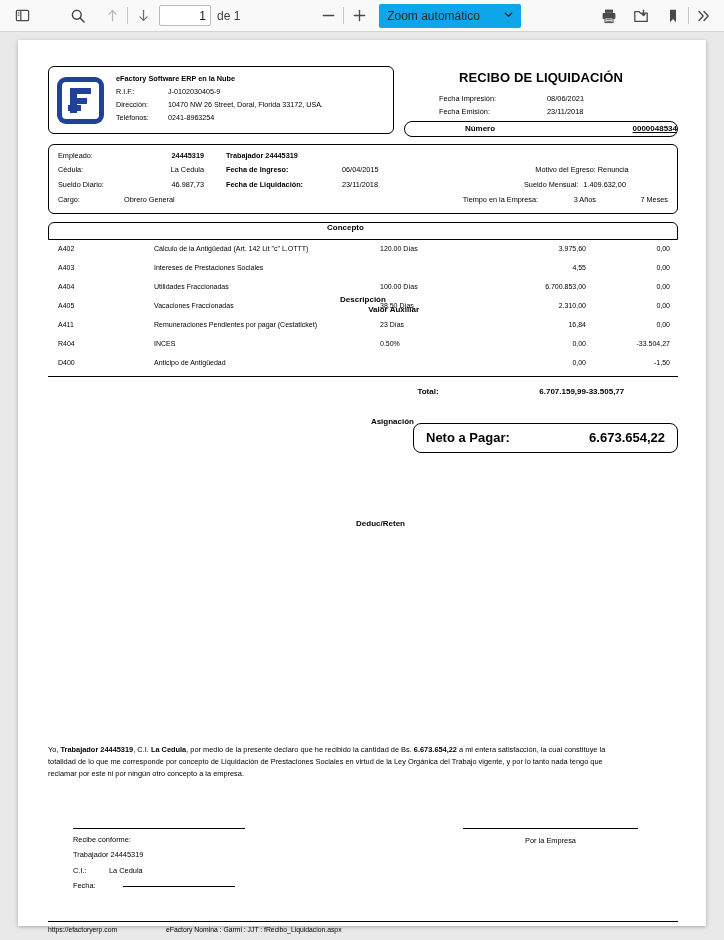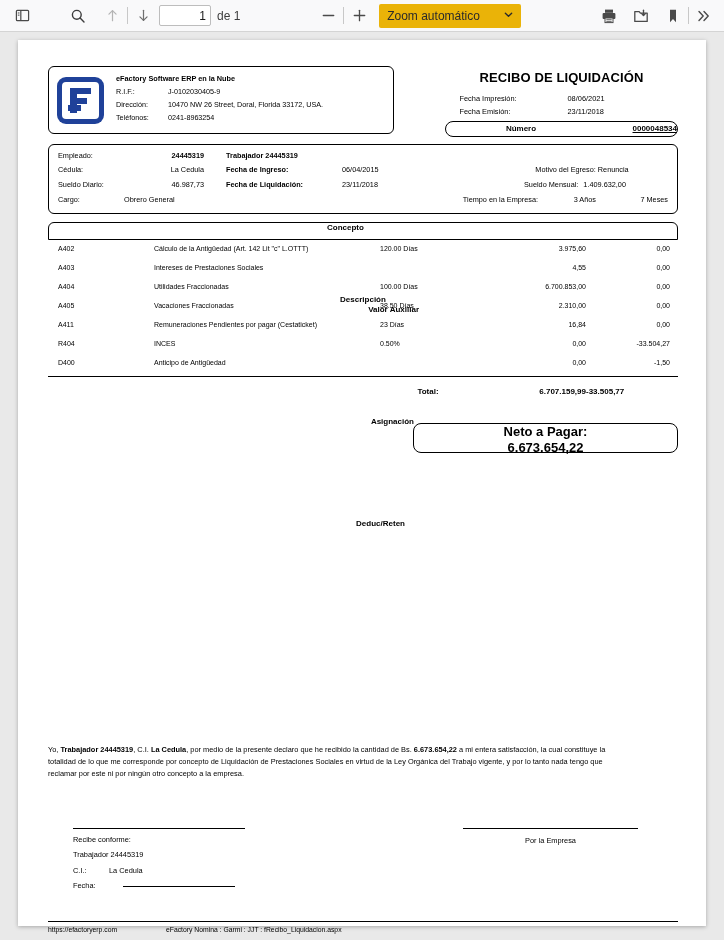--- a/index.html
+++ b/index.html
@@ -35,21 +35,21 @@
     border: 1px solid #bdbdbd; border-radius: 2px;
     background: #fff; color: #1a1a1a;
     font-family: "Liberation Sans", sans-serif;
     font-size: 12px; text-align: right;
     padding: 0 4px; margin: 0 6px 0 2px;
     outline: none;
   }
   #pagecount { font-size: 12px; color: #3d3d3d; }
   #zoomselect {
     height: 24px; min-width: 142px;
-    background: #eab308;
+    background: #0ea5e9;
     border: none; border-radius: 2px;
     display: flex; align-items: center;
     padding: 0 8px; font-size: 12px; color: #2b2b2b;
     justify-content: space-between;
   }
   #zoomselect .caret { font-size: 9px; margin-left: 16px; color: #2b2b2b; }
 
   
   #pagewrap {
     position: absolute; top: 32px; left: 0;
@@ -67,21 +67,21 @@
   #docbody {
     position: absolute;
     left: 30px; top: 26px;
     width: 630px;
     color: #000;
     font-size: 7.2px;
     line-height: 1.25;
   }
 
   
-  .hdr-row { display: flex; align-items: flex-start; gap: 41px; }
+  .hdr-row { display: flex; align-items: flex-start; }
   .company-box {
     width: 346px; height: 68px;
     border: 1px solid #000; border-radius: 6px;
     display: flex; align-items: center;
     padding: 5px 8px;
   }
   .logo {
     width: 47px; height: 47px; flex: 0 0 47px;
     background: #1f4199;
     border-radius: 9px;
@@ -182,21 +182,21 @@
   .tot-lbl { width: 112px; flex: 0 0 112px; text-align: center; }
   .tot-asig { width: 102px; flex: 0 0 102px; text-align: right; }
   .tot-ded { width: 84px; flex: 0 0 84px; text-align: left; }
 
   .neto-box {
     margin-top: 16px; margin-left: 365px;
     width: 265px; height: 30px;
     border: 1.4px solid #000; border-radius: 8px;
     display: flex; align-items: center; justify-content: space-between;
     padding: 0 12px;
-    font-weight: bold; font-size: 13px; flex-direction: column;
+    font-weight: bold; font-size: 13px;
   }
 
   
   .obs-box {
     position: absolute; left: 0; top: 628px;
     width: 630px; height: 38px;
     border: 1px solid #000; border-radius: 6px;
     display: flex; align-items: center;
     padding: 0 9px; font-size: 7.6px;
   }

